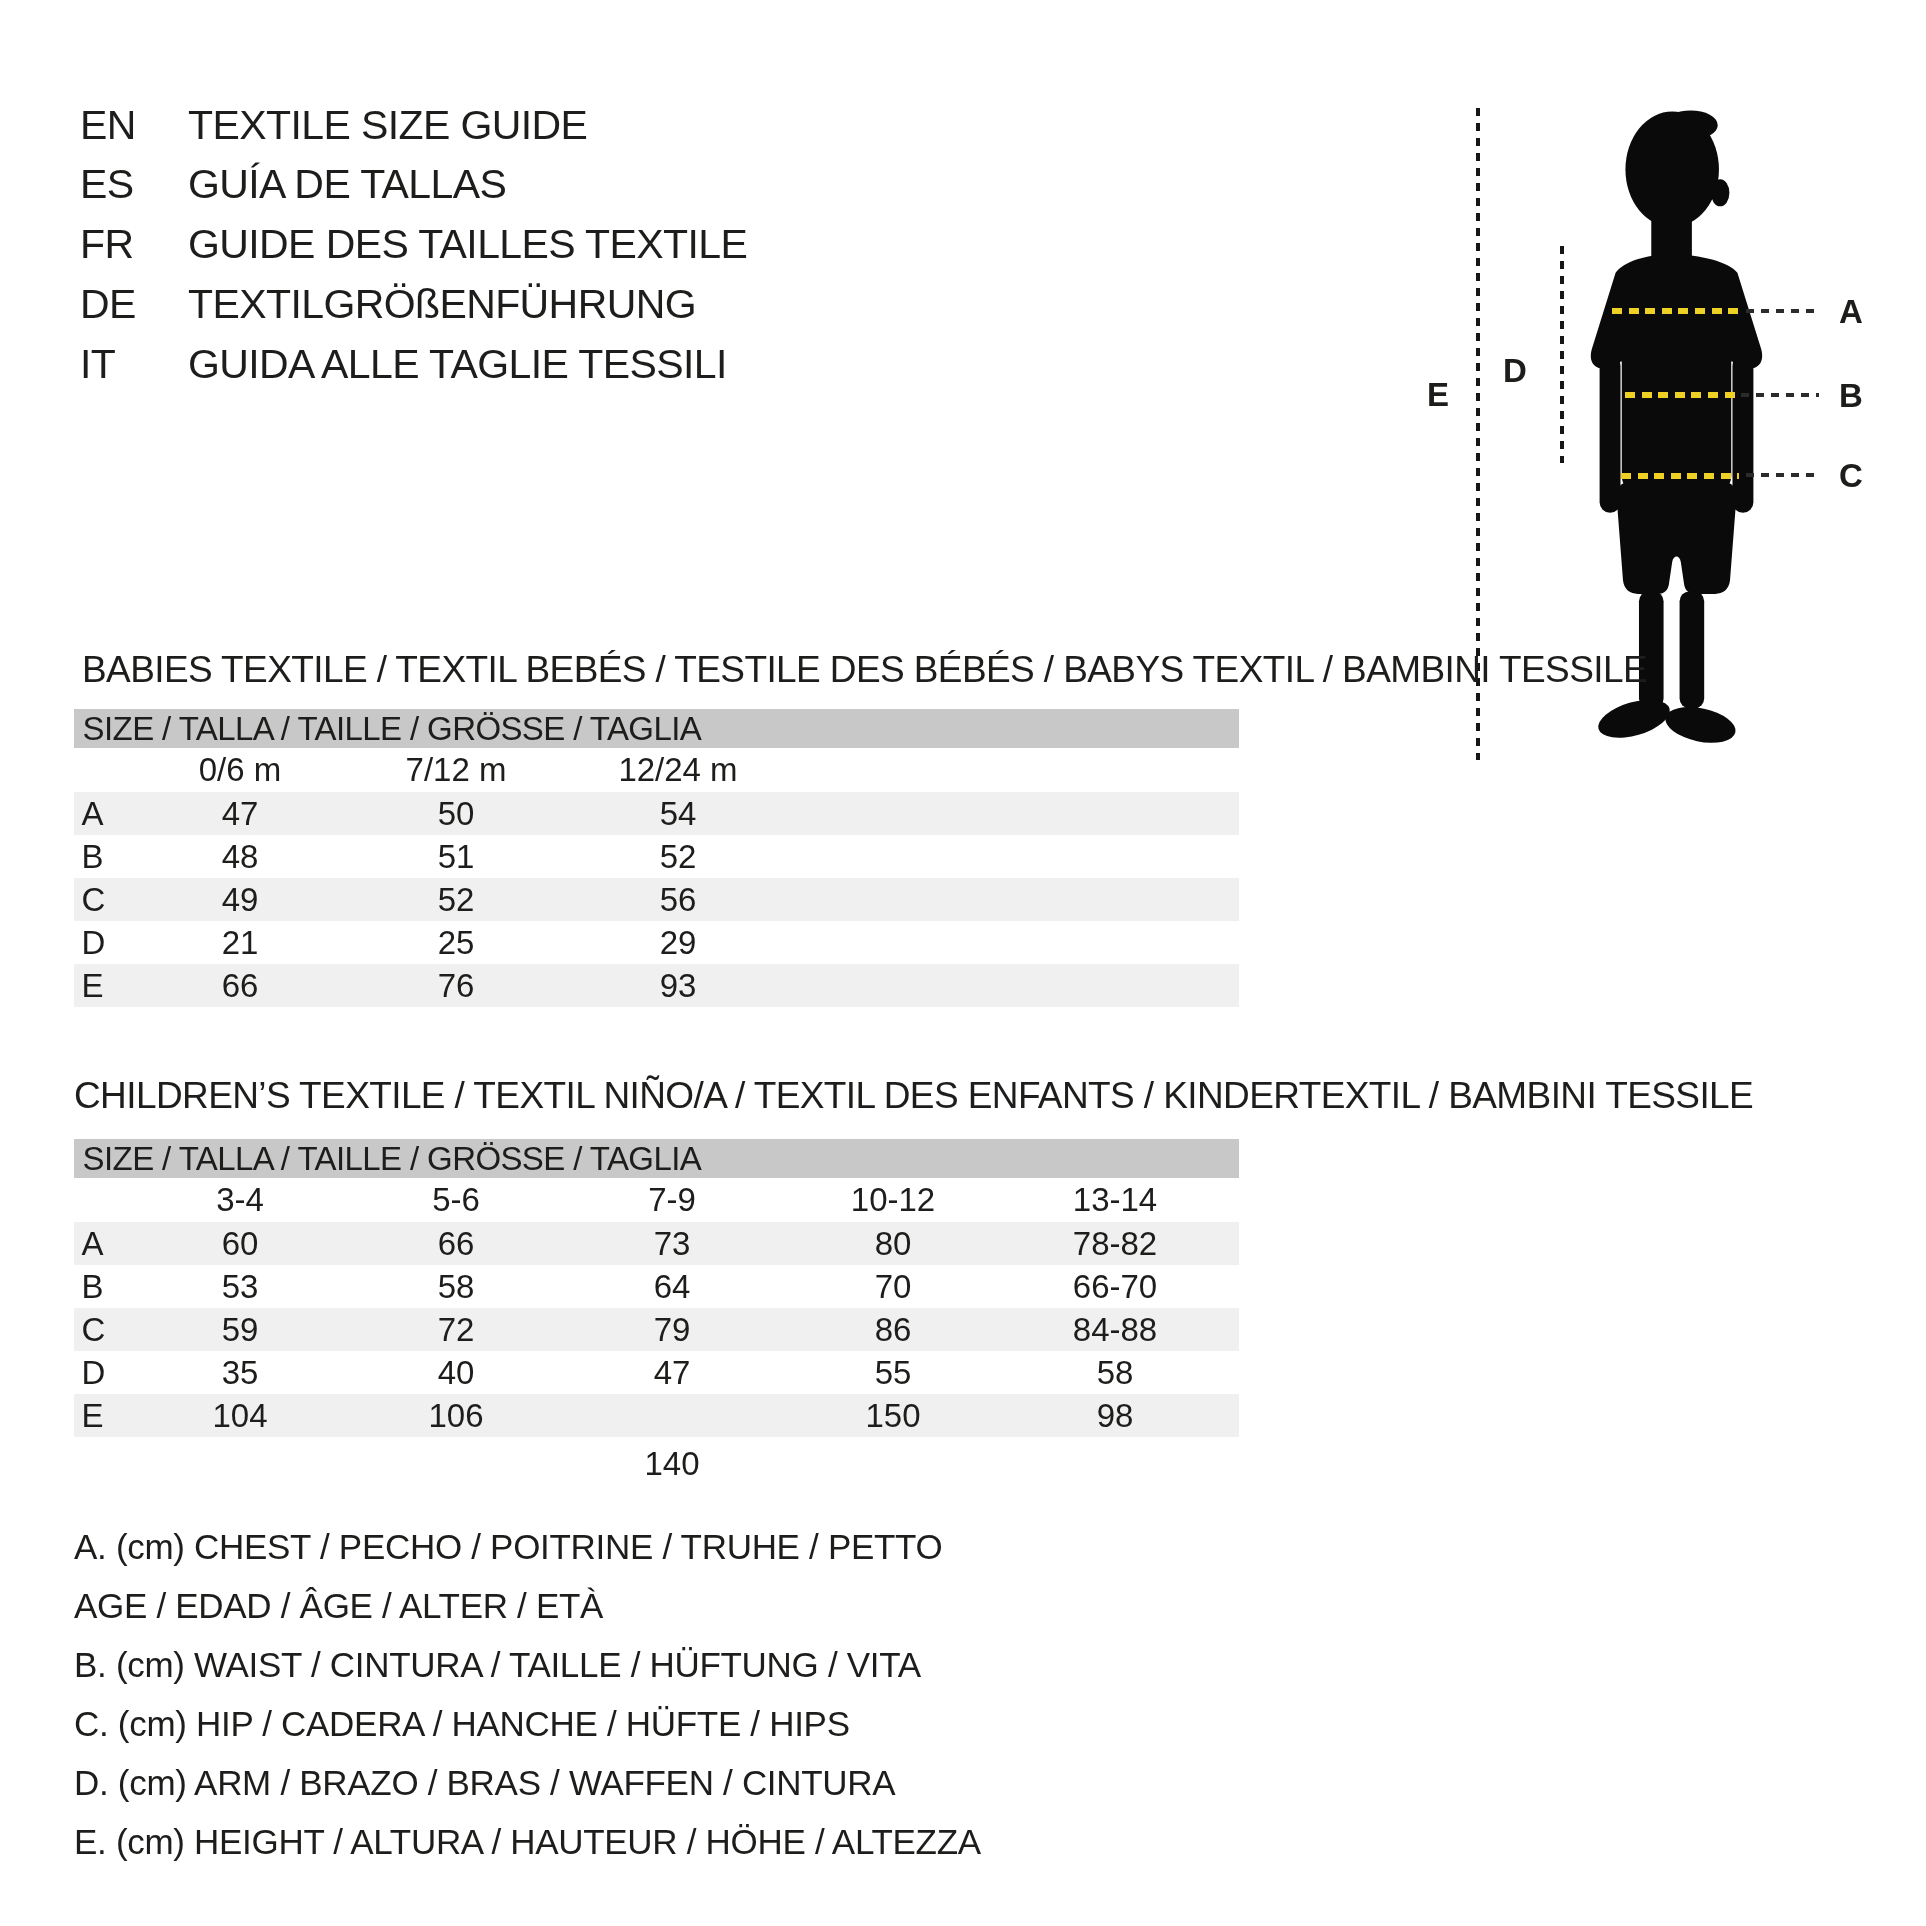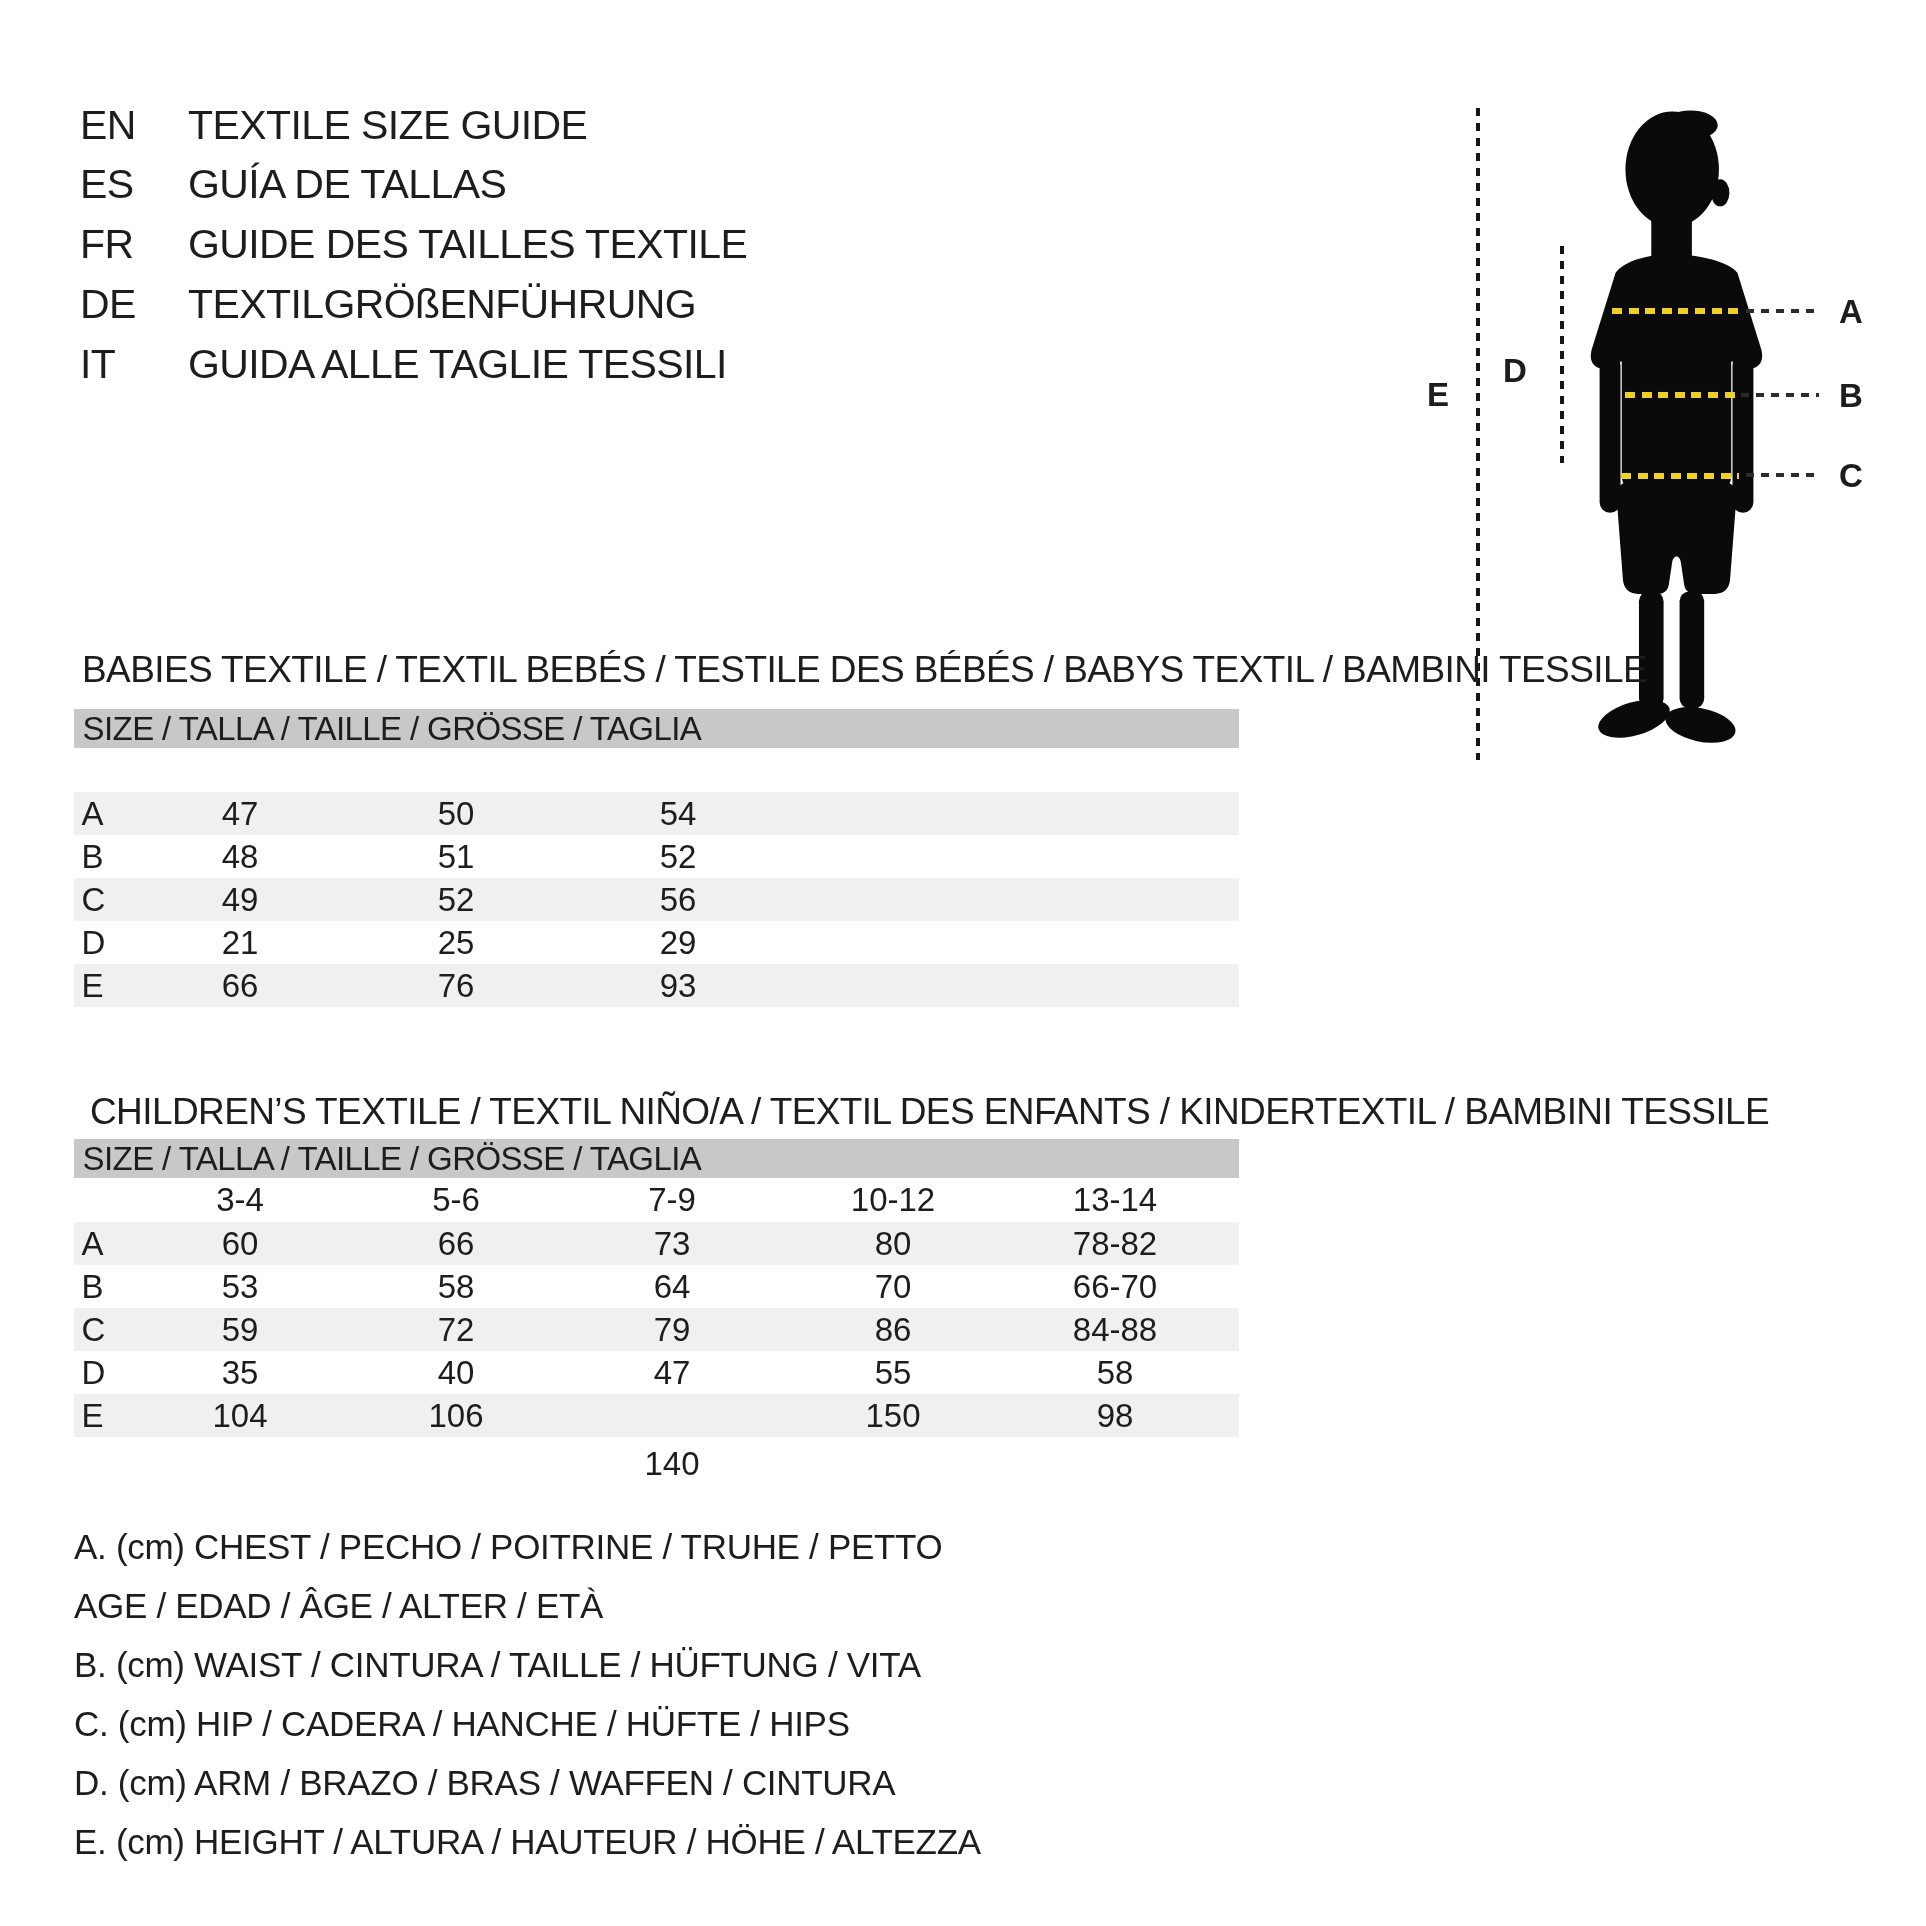--- a/index.html
+++ b/index.html
@@ -104,20 +104,25 @@
     <span class="fig-label" style="left:1503px;top:352px;">D</span>
     <span class="fig-label" style="left:1427px;top:376px;">E</span>
   </section>
 
   <h2 class="section-heading" style="top:641px;margin:8px;font-weight:400;">BABIES TEXTILE / TEXTIL BEBÉS / TESTILE DES BÉBÉS / BABYS TEXTIL / BAMBINI TESSILE</h2>
 
   <div class="size-table" style="top:709px;height:298px;">
     <div class="size-bar">
       <span>SIZE / TALLA / TAILLE / GRÖSSE / TAGLIA</span>
     </div>
+    <div class="tbl-row" style="top:39px;">
+      <span class="cell" style="left:166px;">0/6 m</span>
+      <span class="cell" style="left:382px;">7/12 m</span>
+      <span class="cell" style="left:604px;">12/24 m</span>
+    </div>
     <div class="tbl-row alt" style="top:83px;">
       <span class="row-label">A</span>
       <span class="cell" style="left:166px;">47</span>
       <span class="cell" style="left:382px;">50</span>
       <span class="cell" style="left:604px;">54</span>
     </div>
     <div class="tbl-row" style="top:126px;">
       <span class="row-label">B</span>
       <span class="cell" style="left:166px;">48</span>
       <span class="cell" style="left:382px;">51</span>
@@ -136,21 +141,21 @@
       <span class="cell" style="left:604px;">29</span>
     </div>
     <div class="tbl-row alt" style="top:255px;">
       <span class="row-label">E</span>
       <span class="cell" style="left:166px;">66</span>
       <span class="cell" style="left:382px;">76</span>
       <span class="cell" style="left:604px;">93</span>
     </div>
   </div>
 
-  <h2 class="section-heading" style="top:1075px;margin:16px;font-weight:400;">CHILDREN’S TEXTILE / TEXTIL NIÑO/A / TEXTIL DES ENFANTS / KINDERTEXTIL / BAMBINI TESSILE</h2>
+  <h2 class="section-heading" style="top:1075px;margin:0;font-weight:400;">CHILDREN’S TEXTILE / TEXTIL NIÑO/A / TEXTIL DES ENFANTS / KINDERTEXTIL / BAMBINI TESSILE</h2>
 
   <div class="size-table" style="top:1139px;height:298px;">
     <div class="size-bar">
       <span>SIZE / TALLA / TAILLE / GRÖSSE / TAGLIA</span>
     </div>
     <div class="tbl-row" style="top:39px;">
       <span class="cell" style="left:166px;">3-4</span>
       <span class="cell" style="left:382px;">5-6</span>
       <span class="cell" style="left:598px;">7-9</span>
       <span class="cell" style="left:819px;">10-12</span>

